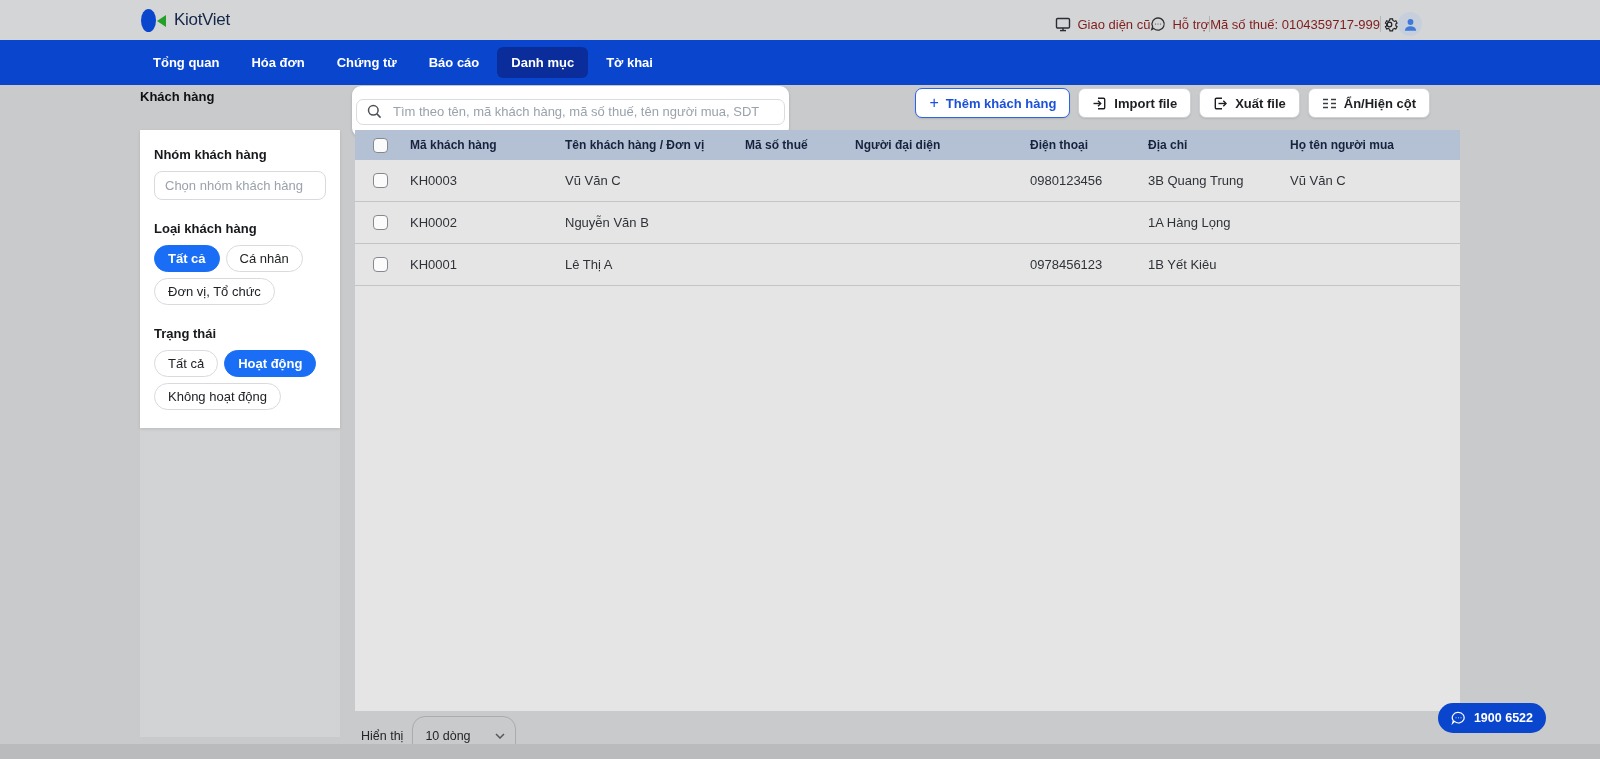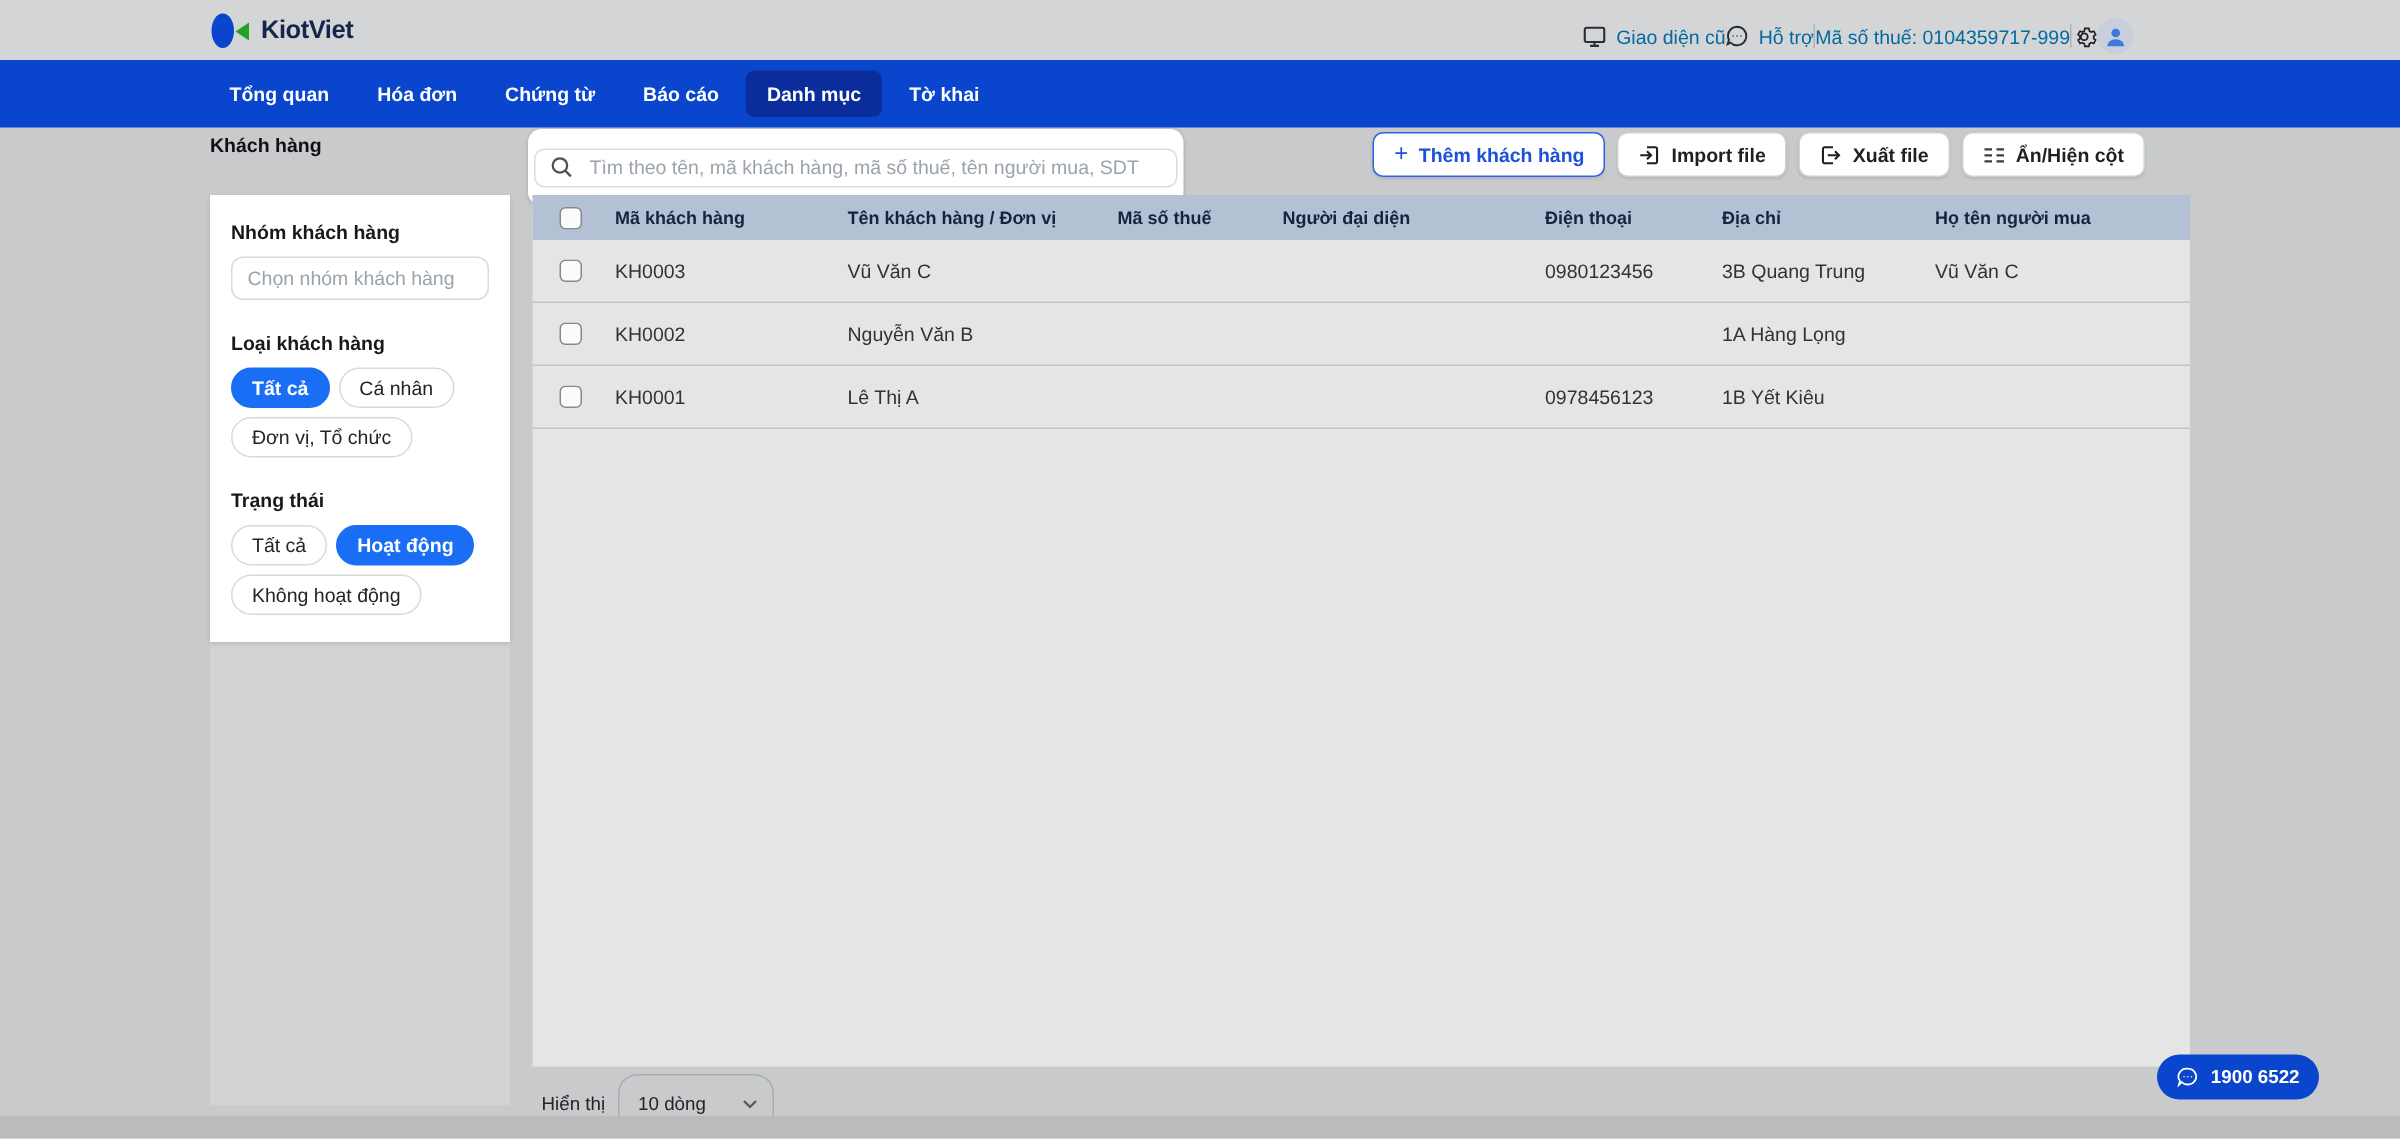--- a/index.html
+++ b/index.html
@@ -16,23 +16,23 @@
   
   .topbar {
     position:absolute; top:0; left:0; right:0; height:40px;
     background:#d4d5d6;
   }
   .brand { position:absolute; left:140px; top:0; height:40px; display:flex; align-items:center; gap:7px; }
   .logo-mark { position:relative; width:27px; height:27px; }
   .logo-blue { position:absolute; left:1px; top:2px; width:15px; height:23px; background:var(--nav-blue,#0946cd); border-radius:50% / 50%; }
   .logo-green { position:absolute; left:17px; top:8px; width:0; height:0;
     border-top:6px solid transparent; border-bottom:6px solid transparent; border-right:9px solid #23a127; }
-  .brand-name { font-size:17px; font-weight:700; color:#15264a; letter-spacing:-0.3px;text-align:right; }
-
-  .topbar-right { position:absolute; right:178px; top:0; height:48px; display:flex; align-items:center; font-size:13px; color:#0369a1; }
+  .brand-name { font-size:17px; font-weight:400; color:#15264a; letter-spacing:-0.3px;text-align:right; }
+
+  .topbar-right { position:absolute; right:178px; top:0; height:48px; display:flex; align-items:center; font-size:13px; color:#7f1d1d; }
   .tb-item { display:flex; align-items:center; gap:6px; cursor:pointer; white-space:nowrap; }
   .tb-divider { width:1px; height:16px; background:#b2b4b6; }
   .tb-icon { display:flex; align-items:center; }
   .avatar { width:24px; height:24px; border-radius:50%; background:#c6cfdb; display:flex; align-items:center; justify-content:center; cursor:pointer; }
 
   
   .navbar {
     position:absolute; top:40px; left:0; right:0; height:45px;
     background:var(--nav-blue,#0946cd);
     display:flex; align-items:center; gap:4px; padding-left:139px;

